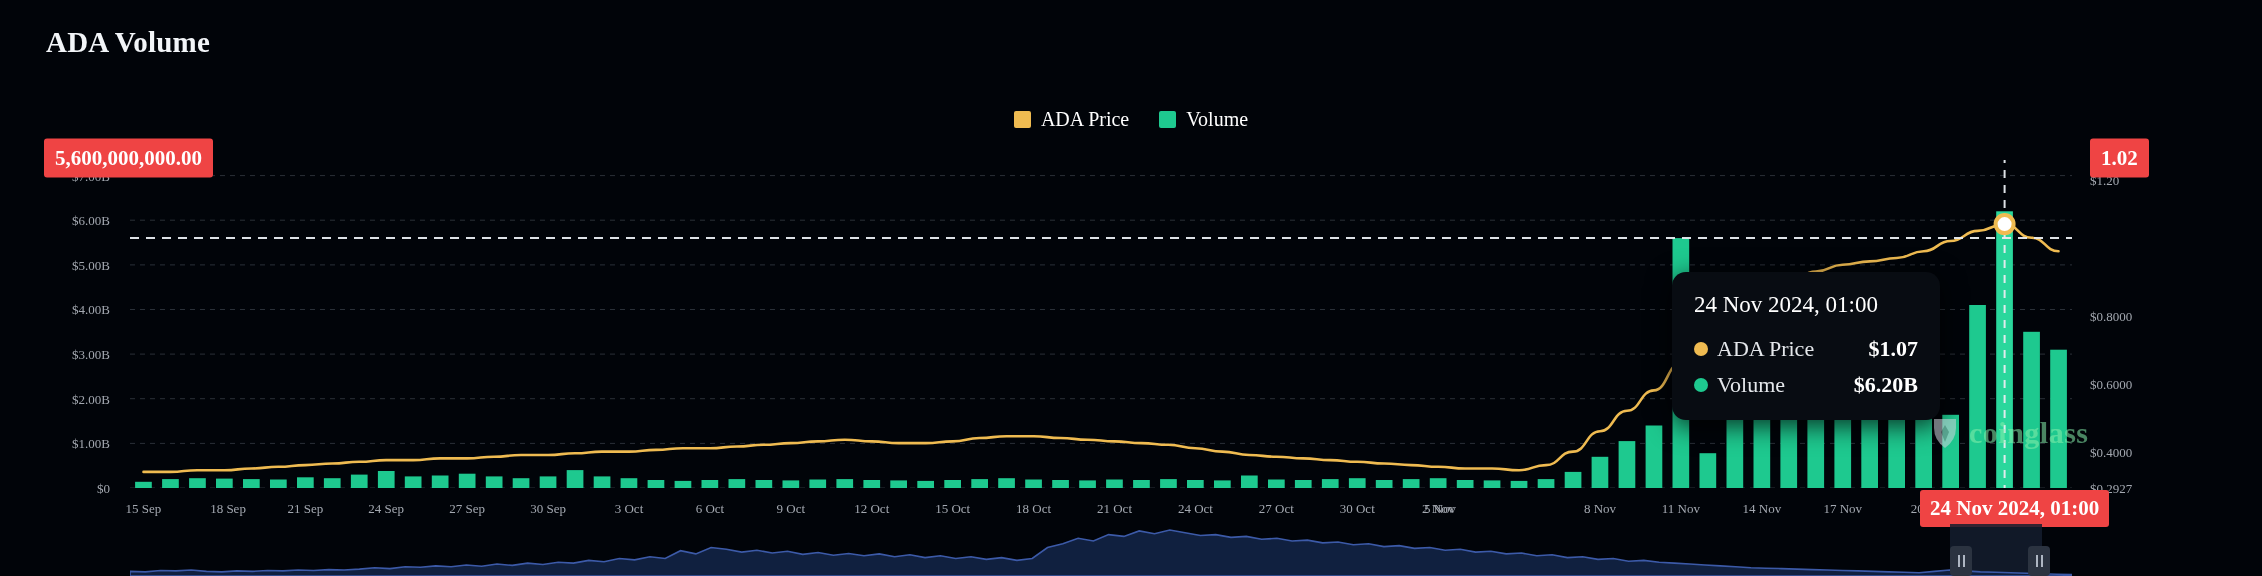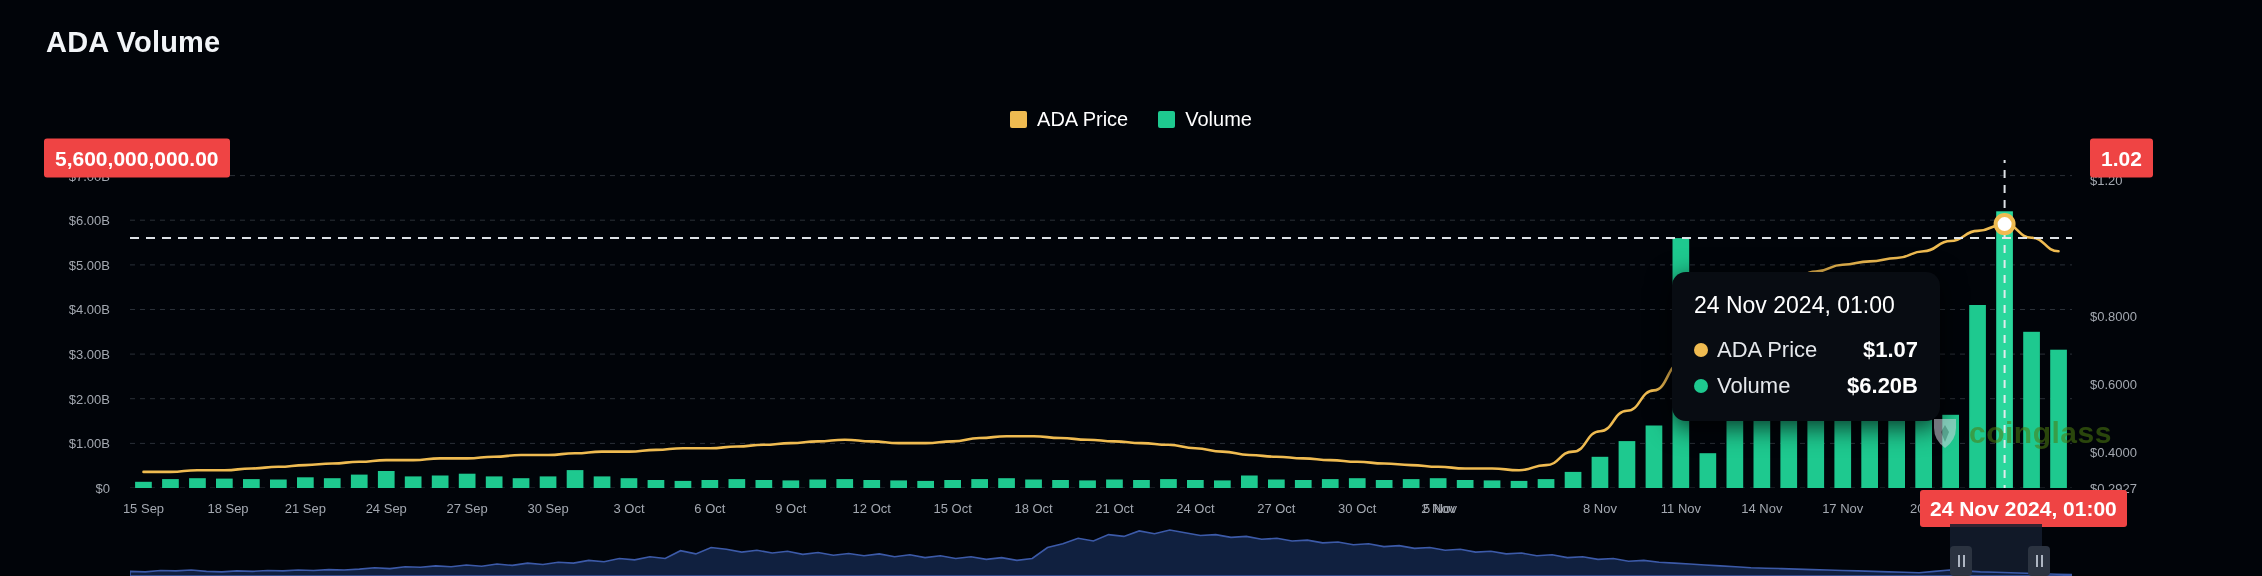--- a/index.html
+++ b/index.html
@@ -2,21 +2,21 @@
 <html><head>
 <meta charset="utf-8">
 <style>
   * { box-sizing: border-box; margin: 0; padding: 0; }
   html, body {
     width: 2262px; height: 576px;
     background: #010409;
     font-family: "Liberation Sans", sans-serif;
     overflow: hidden;
   }
-  #root { position: relative; width: 2262px; height: 428px; background: #010409; }
+  #root { position: relative; width: 2262px; height: 428px; background: #010409; font-family: Liberation Serif, serif; }
 
   
   #chart-title {
     position: absolute; left: 46px; top: 26px;
     font-size: 29px; font-weight: bold; color: #f2f5f8;
     letter-spacing: .2px;
   }
 
   
   #legend {
@@ -69,21 +69,21 @@
   .tt-dot { width: 14px; height: 14px; border-radius: 50%; margin-right: 9px; flex: 0 0 auto; }
   .tt-name { font-size: 22px; color: #e4e7eb; }
   .tt-val  { font-size: 22px; color: #ffffff; font-weight: bold; margin-left: auto; }
 
   
   #watermark {
     position: absolute; left: 1930px; top: 416px;
     display: flex; align-items: center; gap: 9px;
     opacity: .55; pointer-events: none;
   }
-  #watermark-text { font-size: 30px; font-weight: bold; color: #4d7c0f; letter-spacing: .5px; }
+  #watermark-text { font-size: 30px; font-weight: bold; color: #86efac; letter-spacing: .5px; }
 
   
   #navigator {
     position: absolute; left: 130px; top: 524px;
     width: 1942px; height: 52px;
   }
   #nav-svg { position: absolute; inset: 0; width: 100%; height: 100%; display: block; }
   .nav-handle {
     position: absolute; top: 22px; width: 22px; height: 30px;
     background: #2b3340; border-radius: 4px;

